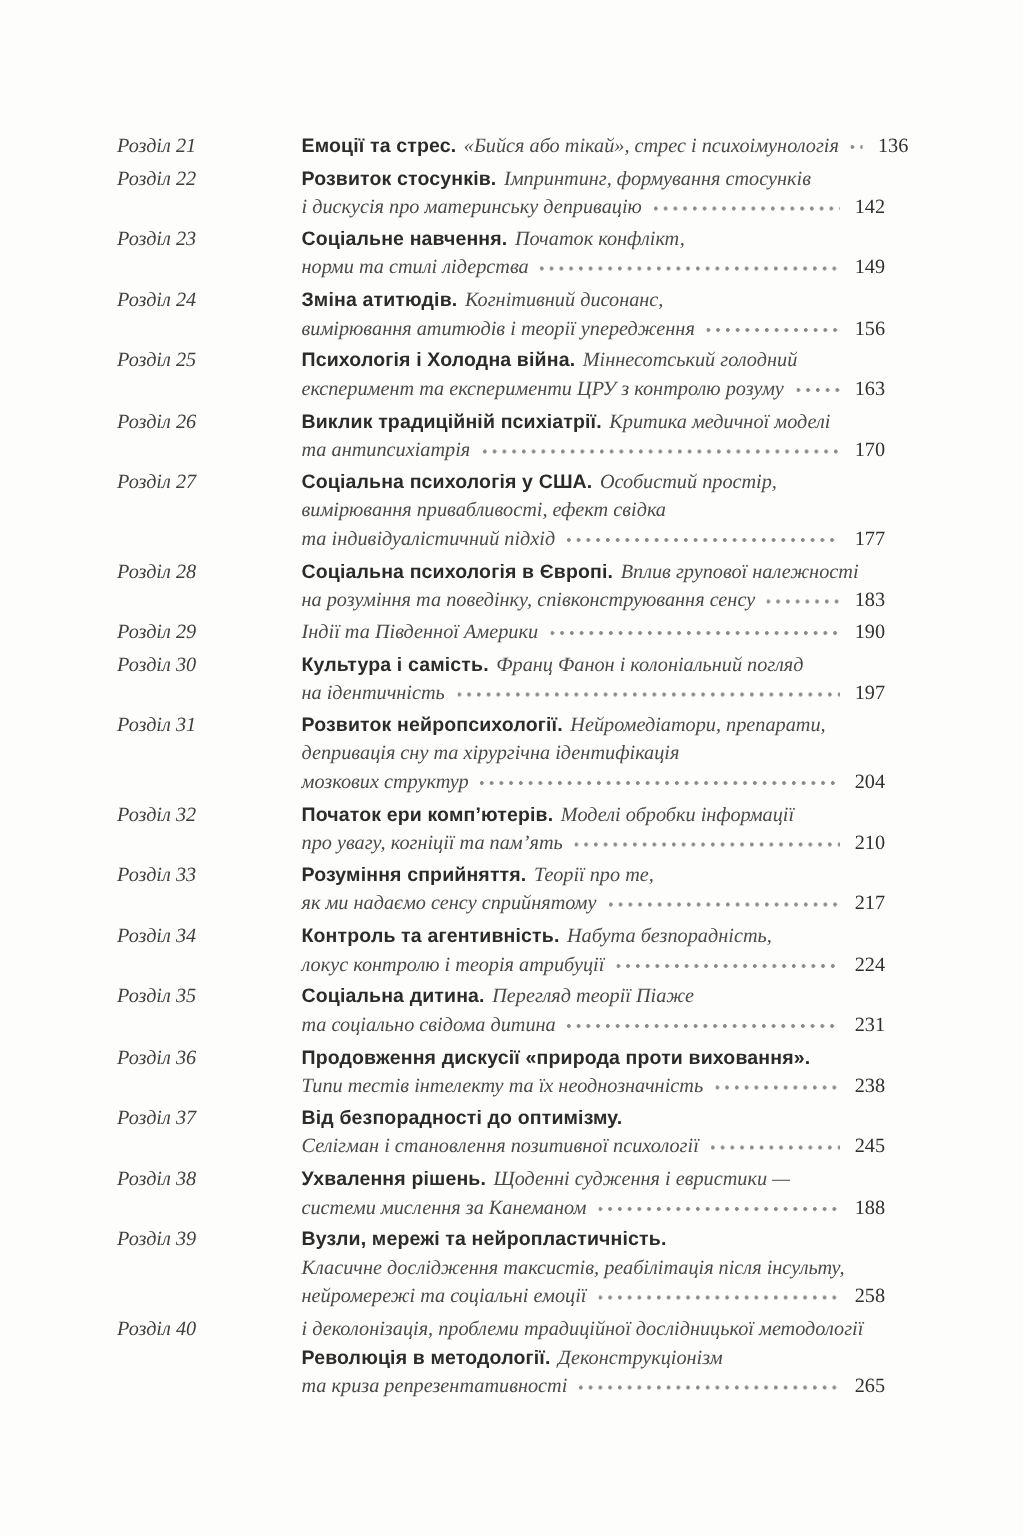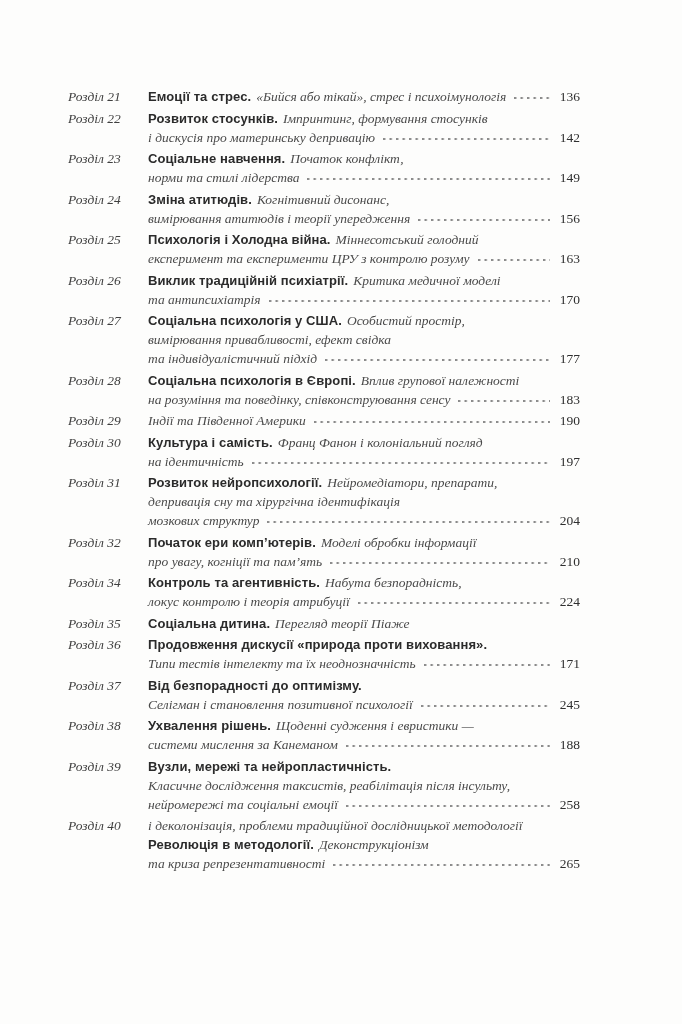--- a/index.html
+++ b/index.html
@@ -9,38 +9,39 @@
     font-family: "Liberation Serif", serif;
   }
   #page {
     position: relative;
     width: 682px; height: 1024px;
     background: var(--bg, #fdfdfc);
     overflow: hidden;
   }
   #toc {
     position: absolute;
-    left: 68px; top: 87px;
+    left: 78px; top: 87px;
     width: 512px;
   }
   .entry {
     display: flex;
     margin-bottom: 2.5px;
   }
   .label {
     flex: 0 0 80px;
     font-style: italic;
     font-size: 13.5px;
     line-height: 19px;
     color: var(--label, #3f3f3f);
     white-space: nowrap;
   }
   .content {
     flex: 1 1 auto;
     min-width: 0;
+    margin-left: 43px;
   }
   .line {
     display: flex;
     align-items: baseline;
     line-height: 19px;
     white-space: nowrap;
   }
   .title {
     font-family: "Liberation Sans", sans-serif;
     font-weight: 700;
@@ -247,20 +248,34 @@
             <span class="sub">Моделі обробки інформації</span>
           </div>
           <div class="line">
             <span class="sub">про увагу, когніції та пам’ять</span>
             <span class="leader"></span>
             <span class="page">210</span>
           </div>
         </div>
   </div>
 
+  <div class="entry">
+    <div class="label">Розділ 33</div>
+    <div class="content">
+          <div class="line">
+            <span class="title">Розуміння сприйняття.</span>
+            <span class="sub">Теорії про те,</span>
+          </div>
+          <div class="line">
+            <span class="sub">як ми надаємо сенсу сприйнятому</span>
+            <span class="leader"></span>
+            <span class="page">217</span>
+          </div>
+        </div>
+  </div>
 
   <div class="entry">
     <div class="label">Розділ 34</div>
     <div class="content">
           <div class="line">
             <span class="title">Контроль та агентивність.</span>
             <span class="sub">Набута безпорадність,</span>
           </div>
           <div class="line">
             <span class="sub">локус контролю і теорія атрибуції</span>
@@ -270,33 +285,38 @@
         </div>
   </div>
 
   <div class="entry">
     <div class="label">Розділ 35</div>
     <div class="content">
           <div class="line">
             <span class="title">Соціальна дитина.</span>
             <span class="sub">Перегляд теорії Піаже</span>
           </div>
+          <div class="line">
+            <span class="sub">та соціально свідома дитина</span>
+            <span class="leader"></span>
+            <span class="page">231</span>
+          </div>
         </div>
   </div>
 
   <div class="entry">
     <div class="label">Розділ 36</div>
     <div class="content">
           <div class="line">
             <span class="title">Продовження дискусії «природа проти виховання».</span>
           </div>
           <div class="line">
             <span class="sub">Типи тестів інтелекту та їх неоднозначність</span>
             <span class="leader"></span>
-            <span class="page">171</span>
+            <span class="page">238</span>
           </div>
         </div>
   </div>
 
   <div class="entry">
     <div class="label">Розділ 37</div>
     <div class="content">
           <div class="line">
             <span class="title">Від безпорадності до оптимізму.</span>
           </div>

